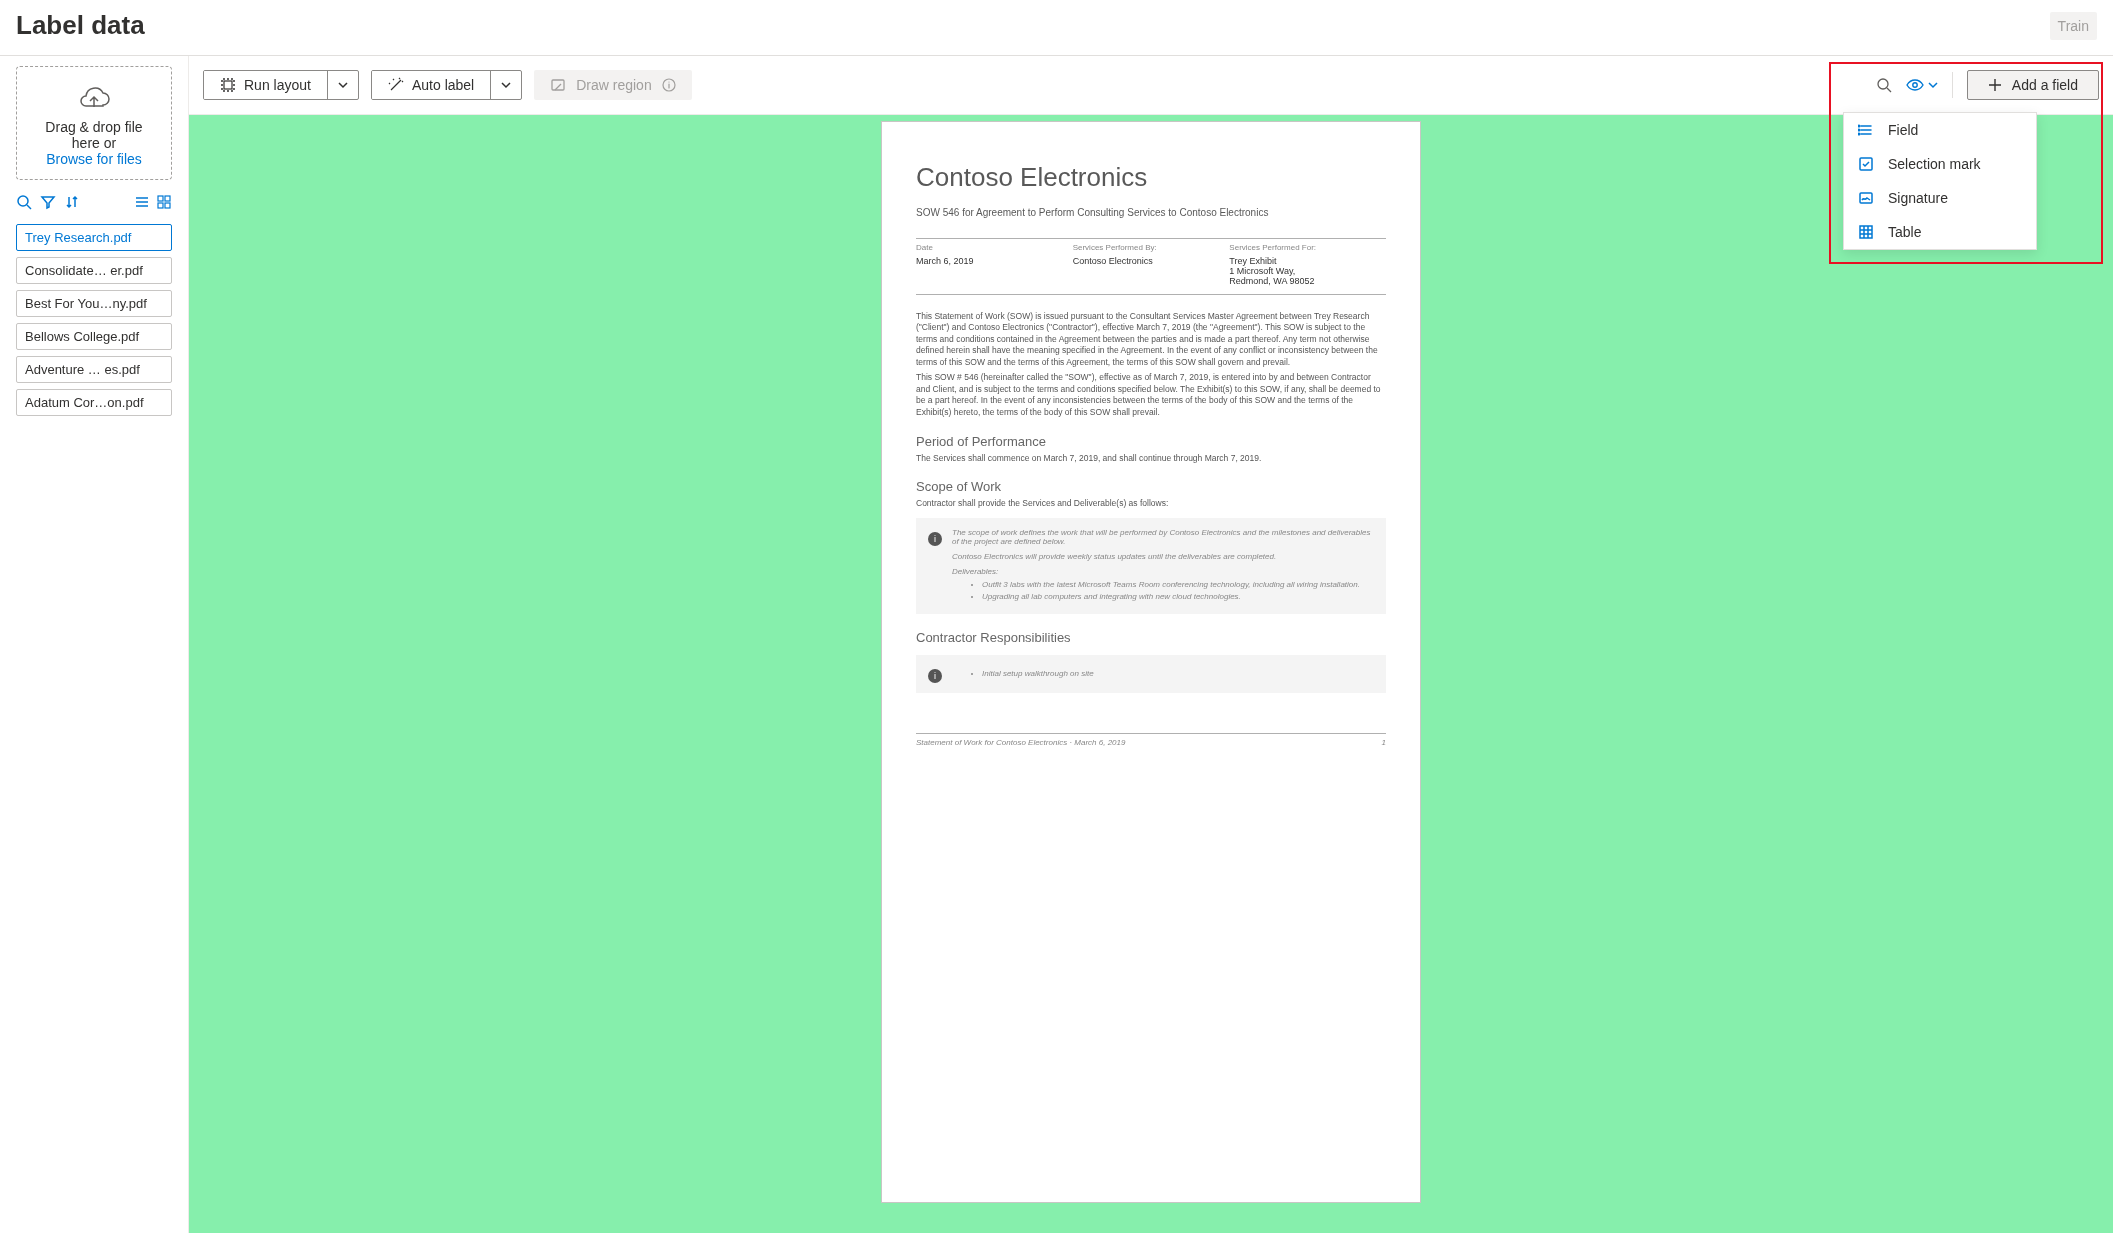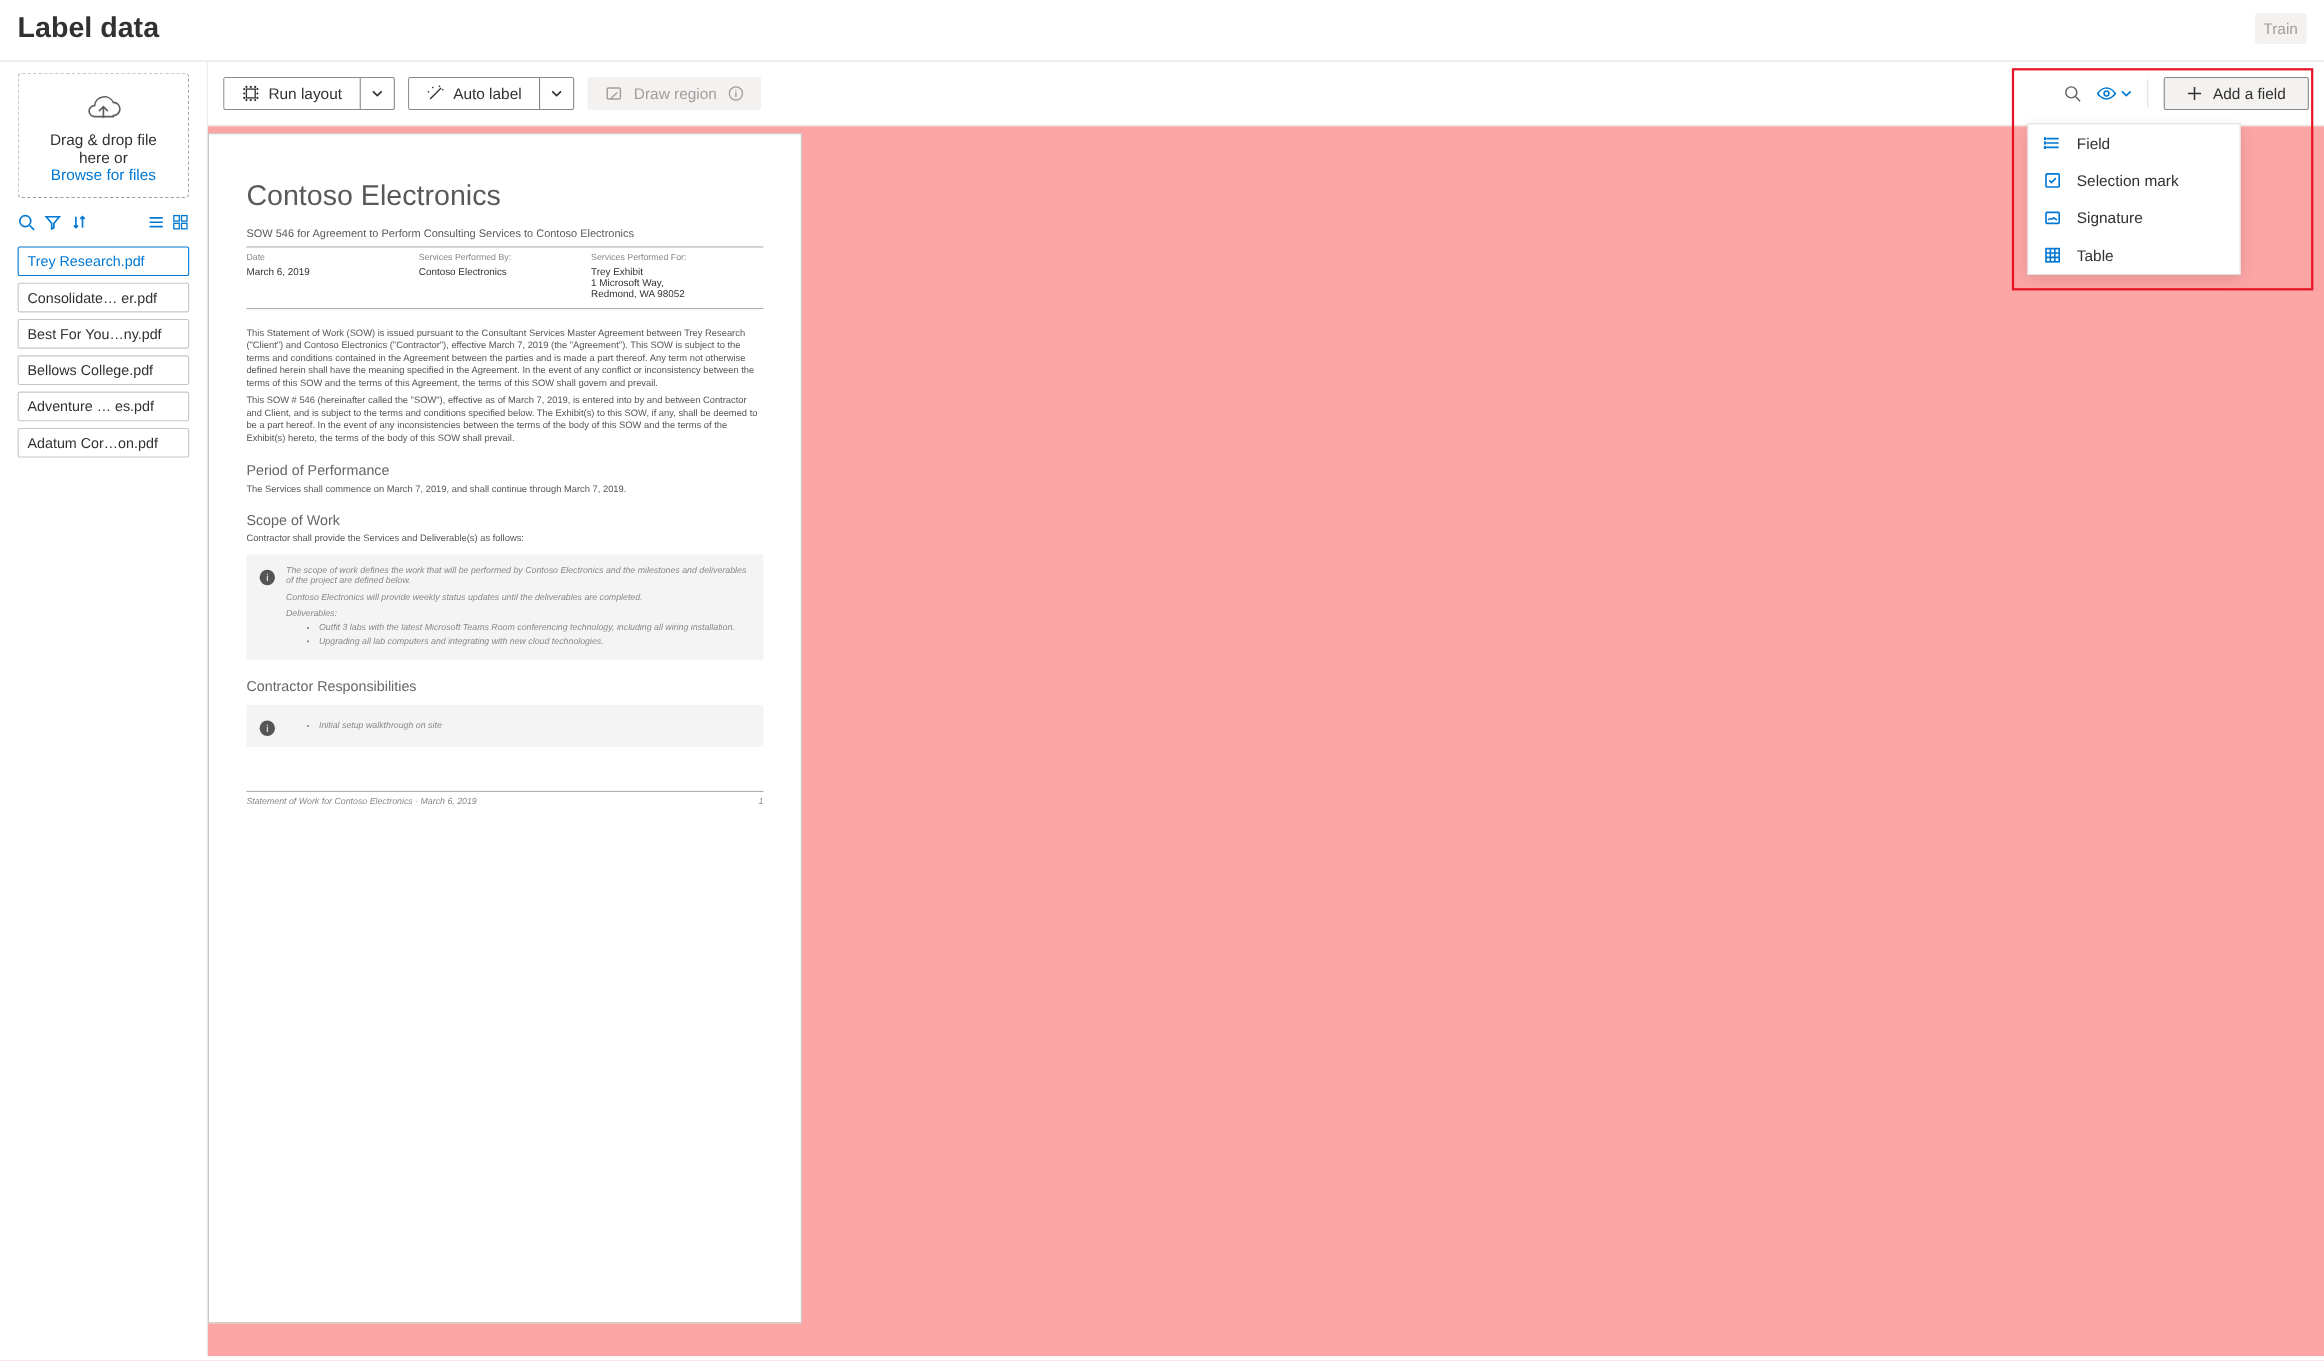--- a/index.html
+++ b/index.html
@@ -187,44 +187,44 @@
     border: 2px solid #e81123;
     right: 10px;
     top: 6px;
     width: 274px;
     height: 202px;
     pointer-events: none;
     z-index: 9;
   }
   .doc-canvas {
     flex: 1;
-    background: #fca5a5;
-    display: flex;
-    justify-content: flex-start;
+    background: #86efac;
+    display: flex;
+    justify-content: center;
     padding: 6px 0 30px 0;
     overflow: auto;
     border-top: 1px solid #edebe9;
   }
   .doc-page {
     width: 540px;
     border: 1px solid #c8c6c4;
     background: #fff;
     padding: 40px 34px 20px 34px;
     font-size: 9px;
     color: #333;
   }
   .doc-title {
     font-size: 26px;
     color: #595959;
     margin-bottom: 14px;
   }
   .doc-sow-line {
     font-size: 10px;
     color: #595959;
-    padding-bottom: 6px;
+    padding-bottom: 20px;
     border-bottom: 1px solid #b0b0b0;
     margin-bottom: 4px;
   }
   .doc-header-table {
     display: flex;
     margin-bottom: 10px;
     padding-bottom:8px;
     border-bottom: 1px solid #b0b0b0;
     font-size:9px;
   }

